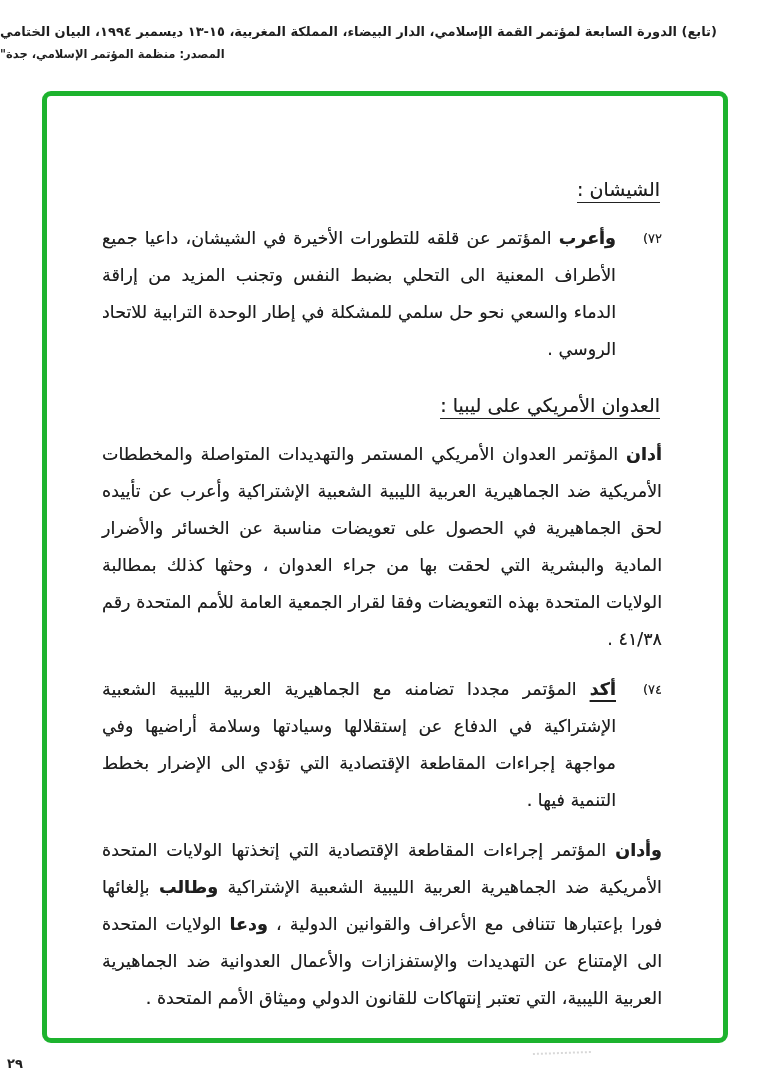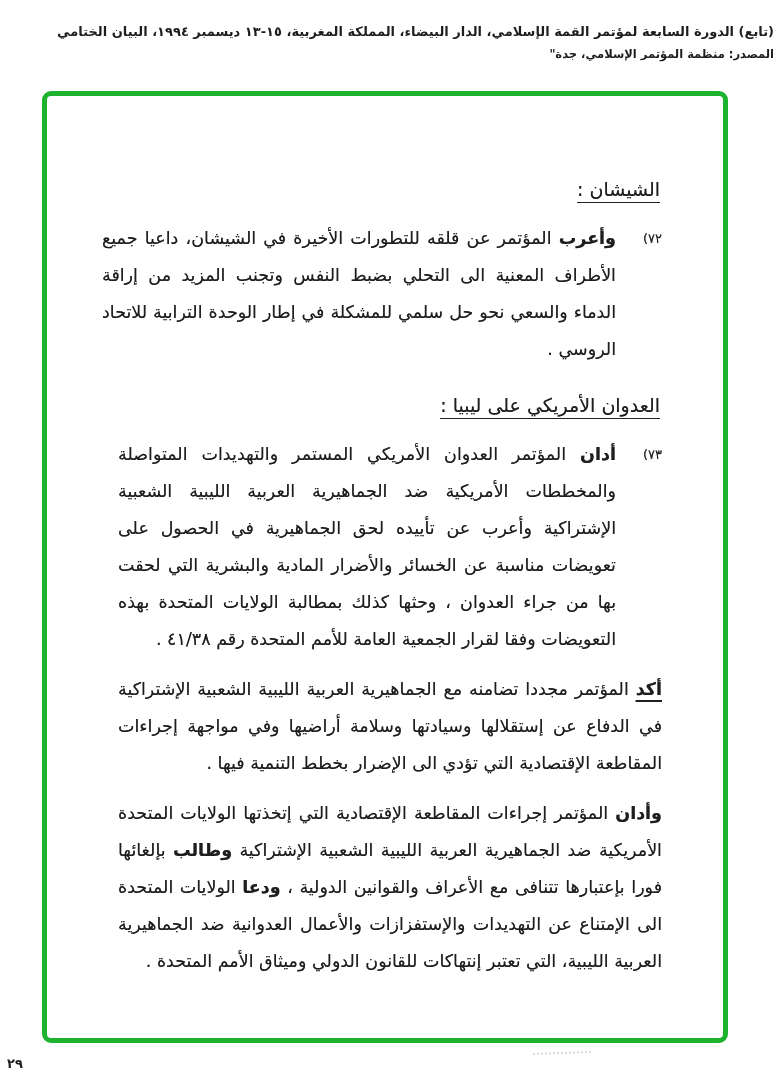--- a/index.html
+++ b/index.html
@@ -3,38 +3,38 @@
 <meta charset="utf-8">
 <style>
   html,body{margin:0;padding:0;}
   body{
     width:774px;height:1090px;position:relative;overflow:hidden;
     background:#ffffff;color:#1e1e1e;
     font-family:"DejaVu Sans", sans-serif;
   }
   .page-header{
     position:absolute;top:24px;left:0;width:100%;
-    text-align:right;direction:rtl;font-weight:bold;
+    text-align:left;direction:rtl;font-weight:bold;
   }
   .header-line-1{font-size:13px;letter-spacing:.1px;}
   .header-line-2{font-size:11.5px;margin-top:8px;}
   .frame{
     position:absolute;left:42px;top:91px;width:686px;height:952px;
     box-sizing:border-box;
     border:5px solid var(--frame-color,#1db32e);
     border-radius:9px;
     background:transparent;
   }
   .content{
     position:absolute;top:174px;right:112px;width:560px;
     direction:rtl;font-size:17.5px;line-height:37px;
     text-shadow:0 0 .4px rgba(0,0,0,.55);
   }
   .section{margin:0;}
-  .section + .section{margin-top:22px;margin-left:16px;}
+  .section + .section{margin-top:22px;}
   .section-heading{
     font-size:19px;font-weight:normal;line-height:30px;
     margin:0 2px 16px 0;
   }
   .section-heading > span{
     border-bottom:1.7px solid #222;padding-bottom:2px;
   }
   .para{display:flex;margin:0 0 13px 0;}
   .para-number{flex:0 0 46px;font-size:13px;}
   .para-text{flex:1 1 auto;text-align:justify;}
@@ -65,24 +65,24 @@
     <section class="section">
       <h2 class="section-heading"><span>الشيشان :</span></h2>
       <div class="para">
         <span class="para-number">٧٢)</span>
         <div class="para-text"><span class="seg-bold ">وأعرب</span><span> المؤتمر عن قلقه للتطورات الأخيرة في الشيشان، داعيا جميع الأطراف المعنية الى التحلي بضبط النفس وتجنب المزيد من إراقة الدماء والسعي نحو حل سلمي للمشكلة في إطار الوحدة الترابية للاتحاد الروسي .</span></div>
       </div>
     </section>
     <section class="section">
       <h2 class="section-heading"><span>العدوان الأمريكي على ليبيا :</span></h2>
       <div class="para">
-        <span class="para-number">٧٣)</span>
         <div class="para-text"><span class="seg-bold ">أدان</span><span> المؤتمر العدوان الأمريكي المستمر والتهديدات المتواصلة والمخططات الأمريكية ضد الجماهيرية العربية الليبية الشعبية الإشتراكية وأعرب عن تأييده لحق الجماهيرية في الحصول على تعويضات مناسبة عن الخسائر والأضرار المادية والبشرية التي لحقت بها من جراء العدوان ، وحثها كذلك بمطالبة الولايات المتحدة بهذه التعويضات وفقا لقرار الجمعية العامة للأمم المتحدة رقم ٤١/٣٨ .</span></div>
       </div>
       <div class="para">
+        <span class="para-number">٧٤)</span>
         <div class="para-text"><span class="seg-bold seg-underline">أكد</span><span> المؤتمر مجددا تضامنه مع الجماهيرية العربية الليبية الشعبية الإشتراكية في الدفاع عن إستقلالها وسيادتها وسلامة أراضيها وفي مواجهة إجراءات المقاطعة الإقتصادية التي تؤدي الى الإضرار بخطط التنمية فيها .</span></div>
       </div>
       <div class="para">
         <div class="para-text"><span class="seg-bold ">وأدان</span><span> المؤتمر إجراءات المقاطعة الإقتصادية التي إتخذتها الولايات المتحدة الأمريكية ضد الجماهيرية العربية الليبية الشعبية الإشتراكية </span><span class="seg-bold ">وطالب</span><span> بإلغائها فورا بإعتبارها تتنافى مع الأعراف والقوانين الدولية ، </span><span class="seg-bold ">ودعا</span><span> الولايات المتحدة الى الإمتناع عن التهديدات والإستفزازات والأعمال العدوانية ضد الجماهيرية العربية الليبية، التي تعتبر إنتهاكات للقانون الدولي وميثاق الأمم المتحدة .</span></div>
       </div>
     </section>
   </main>
 
 <footer>
   <div class="page-number">٢٩</div>

